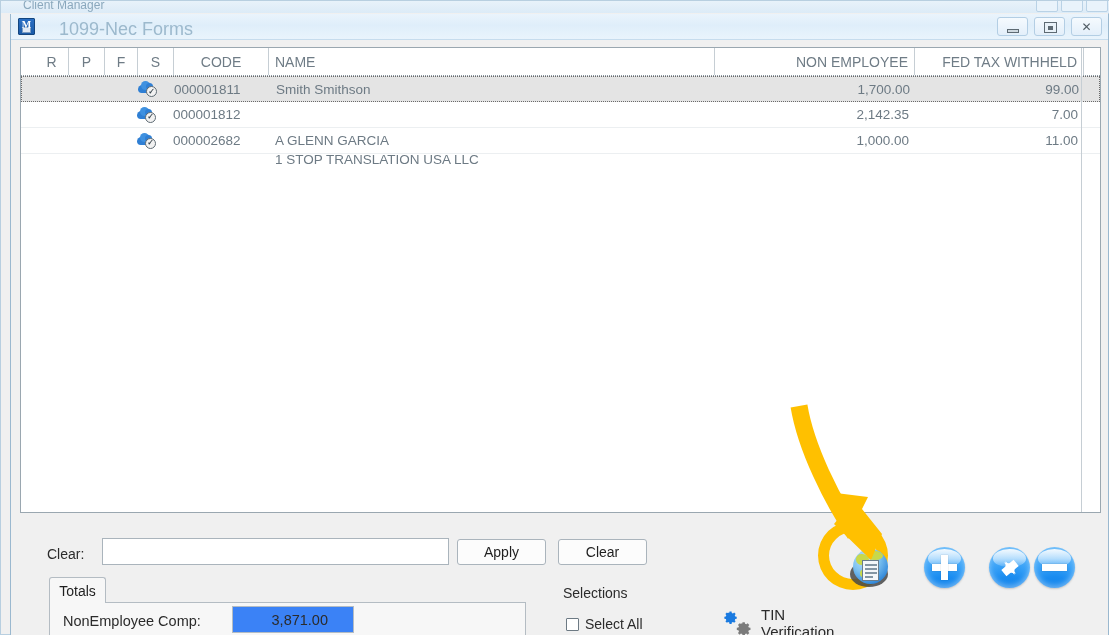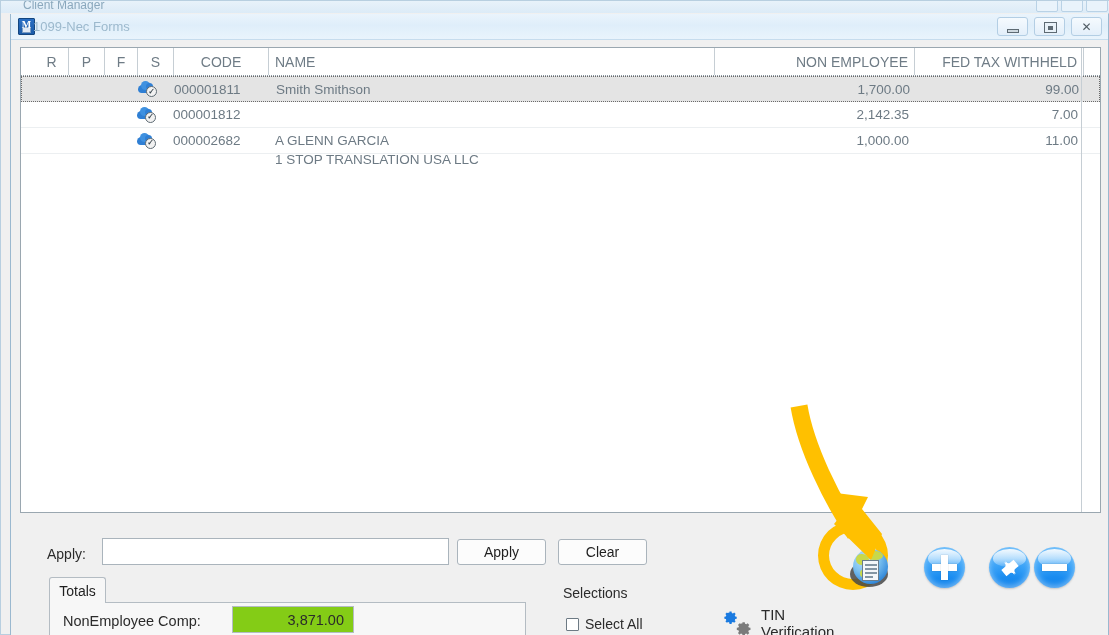--- a/index.html
+++ b/index.html
@@ -88,22 +88,22 @@
     position: absolute;
     left: 3px; bottom: 1px;
     width: 9px; height: 6px;
     background: #dfe9f5;
     border: 1px solid #7a9cc2;
   }
   .app-icon .m { position: relative; z-index: 2; margin-bottom: 4px; }
 
   .win-title {
     position: absolute;
-    left: 22px; top: 5px;
-    font-size: 13px;
+    left: 48px; top: 5px;
+    font-size: 18px;
     color: #9cb9cd;
     white-space: nowrap;
   }
   .win-ctrls {
     position: absolute;
     right: 6px; top: 3px;
     display: flex;
     gap: 6px;
   }
   .win-ctrl {
@@ -305,26 +305,26 @@
     position: absolute;
     left: 63px; top: 613px;
     font-size: 14.5px;
     color: #2b2b2b;
     z-index: 4;
   }
   .totals-value {
     position: absolute;
     left: 232px; top: 606px;
     width: 122px; height: 27px;
-    background: #84cc16;
+    background: #3b82f6;
     border: 1px solid #b4bcc3;
     font-size: 14.5px;
     color: #2b2b2b;
     display: flex; align-items: center; justify-content: flex-end;
-    padding-right: 9px;
+    padding-right: 25px;
     z-index: 4;
   }
 
   
   .sel-legend {
     position: absolute;
     left: 560px; top: 585px;
     font-size: 14px;
     color: #2b2b2b;
     background: #f0f0f0;
@@ -574,21 +574,21 @@
           <div class="cell right" style="left:894px; width:169px;">11.00</div>
         </div>
 
       </div>
 
       <div class="grid-right-div"></div>
     </div>
 
     <div class="bottom">
 
-      <span class="filter-label">Apply:</span>
+      <span class="filter-label">Clear:</span>
 
       <input class="filter-input" type="text" placeholder="" style="">
 
       <div class="btn" id="apply-btn">Apply</div>
       <div class="btn" id="clear-btn">Clear</div>
 
       <div class="totals-tab">Totals</div>
       <div class="totals-body"></div>
 
     </div>

